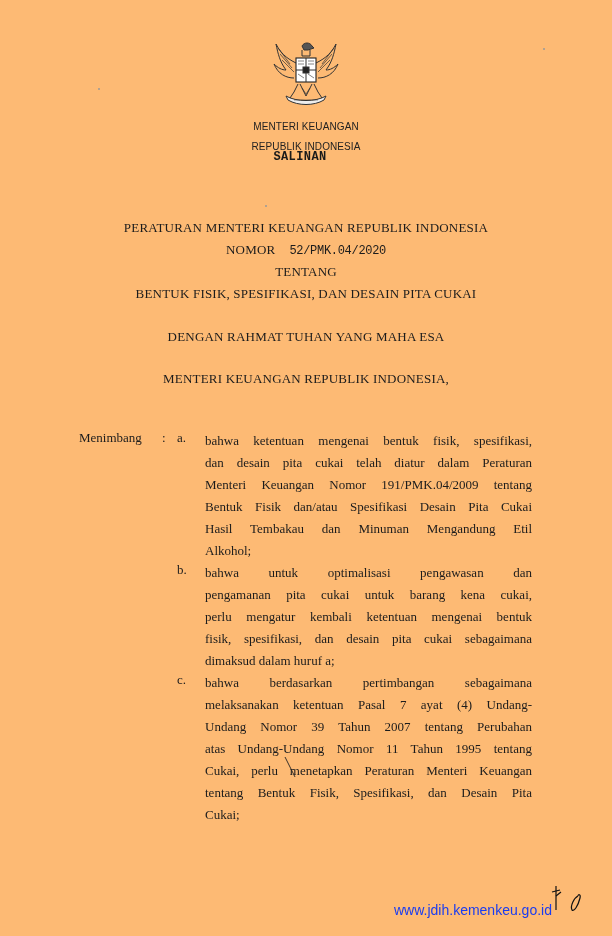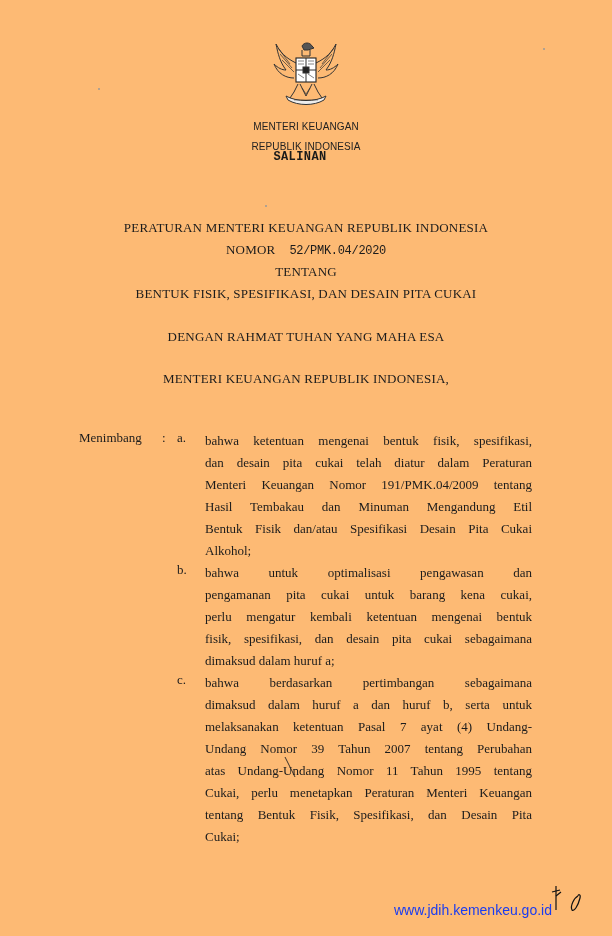--- a/index.html
+++ b/index.html
@@ -94,42 +94,41 @@
   <div class="consider">
     <span class="lbl">Menimbang</span>
     <span class="colon">:</span>
 
     <div class="item item-a">
       <span class="letter">a.</span>
       <div class="body">
         <span class="ln">bahwa ketentuan mengenai bentuk fisik, spesifikasi,</span>
         <span class="ln">dan desain pita cukai telah diatur dalam Peraturan</span>
         <span class="ln">Menteri Keuangan Nomor 191/PMK.04/2009 tentang</span>
+        <span class="ln">Bentuk Fisik dan/atau Spesifikasi Desain Pita Cukai</span>
         <span class="ln">Hasil Tembakau dan Minuman Mengandung Etil</span>
-        <span class="ln">Bentuk Fisik dan/atau Spesifikasi Desain Pita Cukai</span>
         <span class="ln last">Alkohol;</span>
       </div>
     </div>
 
     <div class="item item-b">
       <span class="letter">b.</span>
       <div class="body">
         <span class="ln">bahwa untuk optimalisasi pengawasan dan</span>
         <span class="ln">pengamanan pita cukai untuk barang kena cukai,</span>
         <span class="ln">perlu mengatur kembali ketentuan mengenai bentuk</span>
         <span class="ln">fisik, spesifikasi, dan desain pita cukai sebagaimana</span>
         <span class="ln last">dimaksud dalam huruf a;</span>
       </div>
     </div>
 
     <div class="item item-c">
       <span class="letter">c.</span>
       <div class="body">
         <span class="ln">bahwa berdasarkan pertimbangan sebagaimana</span>
-        <span class="ln">dimaksud dalam huruf a dan huruf b, serta untuk</span>
         <span class="ln">melaksanakan ketentuan Pasal 7 ayat (4) Undang-</span>
         <span class="ln">Undang Nomor 39 Tahun 2007 tentang Perubahan</span>
         <span class="ln">atas Undang-Undang Nomor 11 Tahun 1995 tentang</span>
         <span class="ln">Cukai, perlu menetapkan Peraturan Menteri Keuangan</span>
         <span class="ln">tentang Bentuk Fisik, Spesifikasi, dan Desain Pita</span>
         <span class="ln last">Cukai;</span>
       </div>
     </div>
   </div>
 

